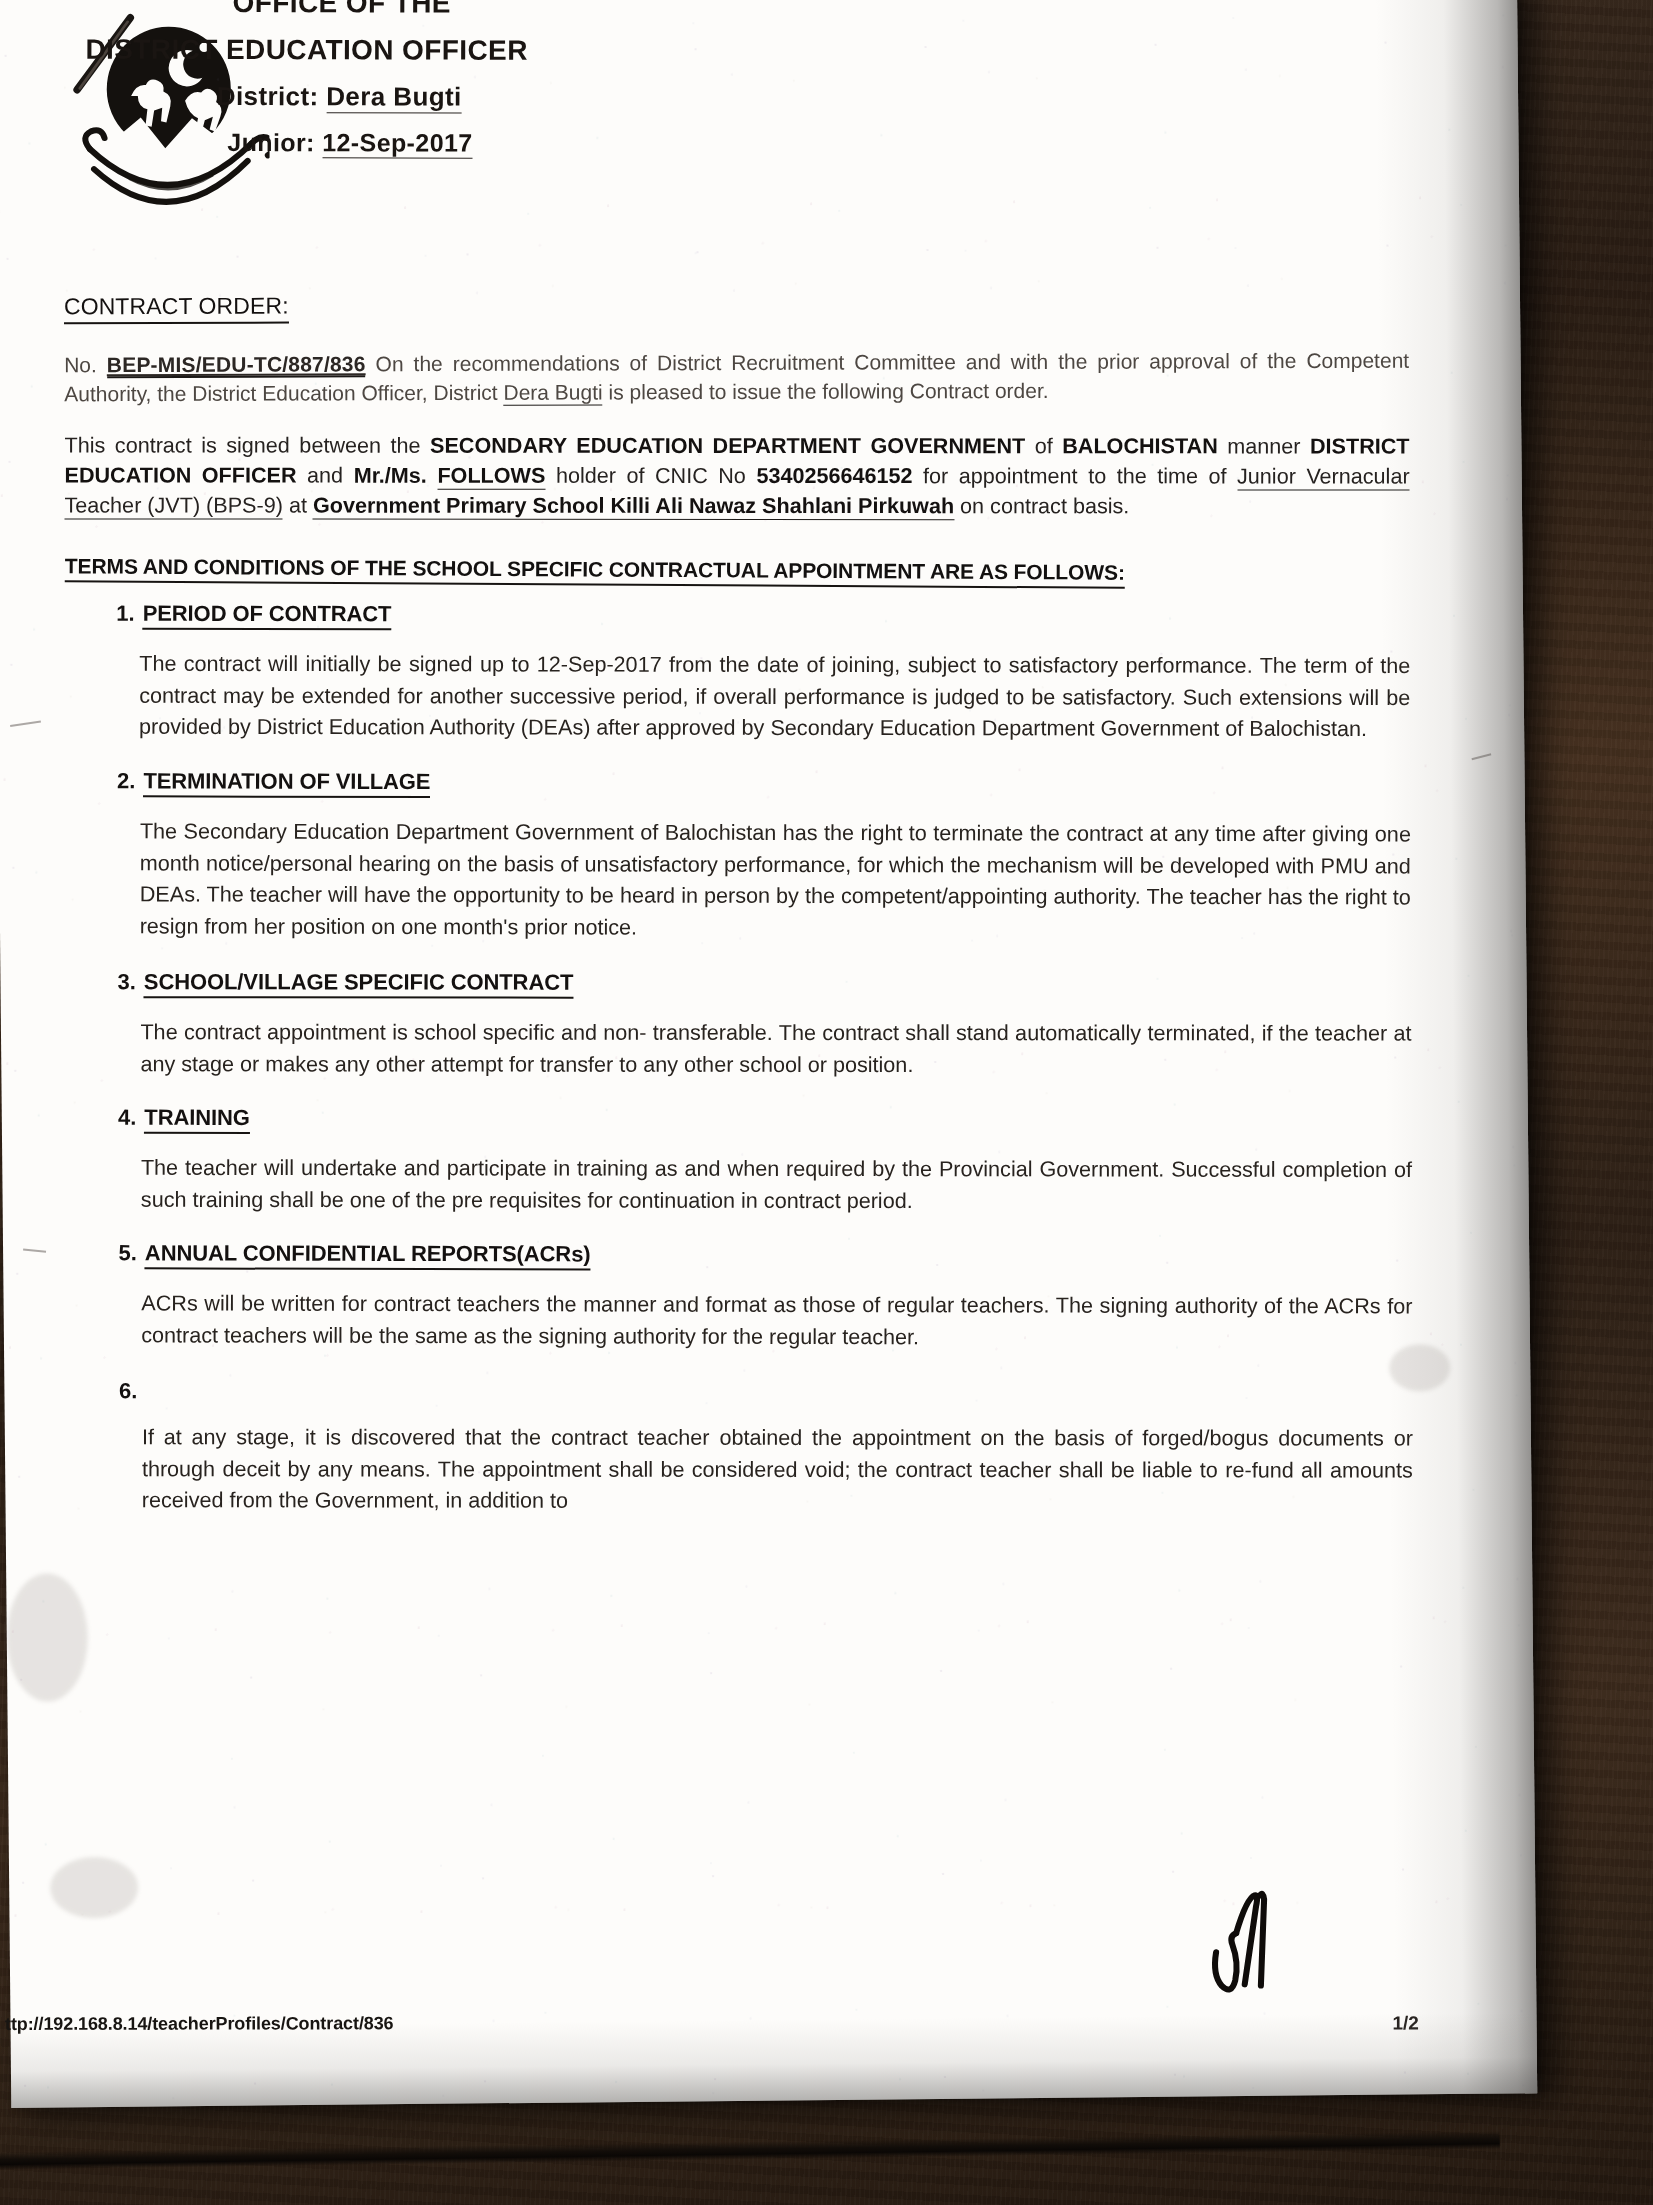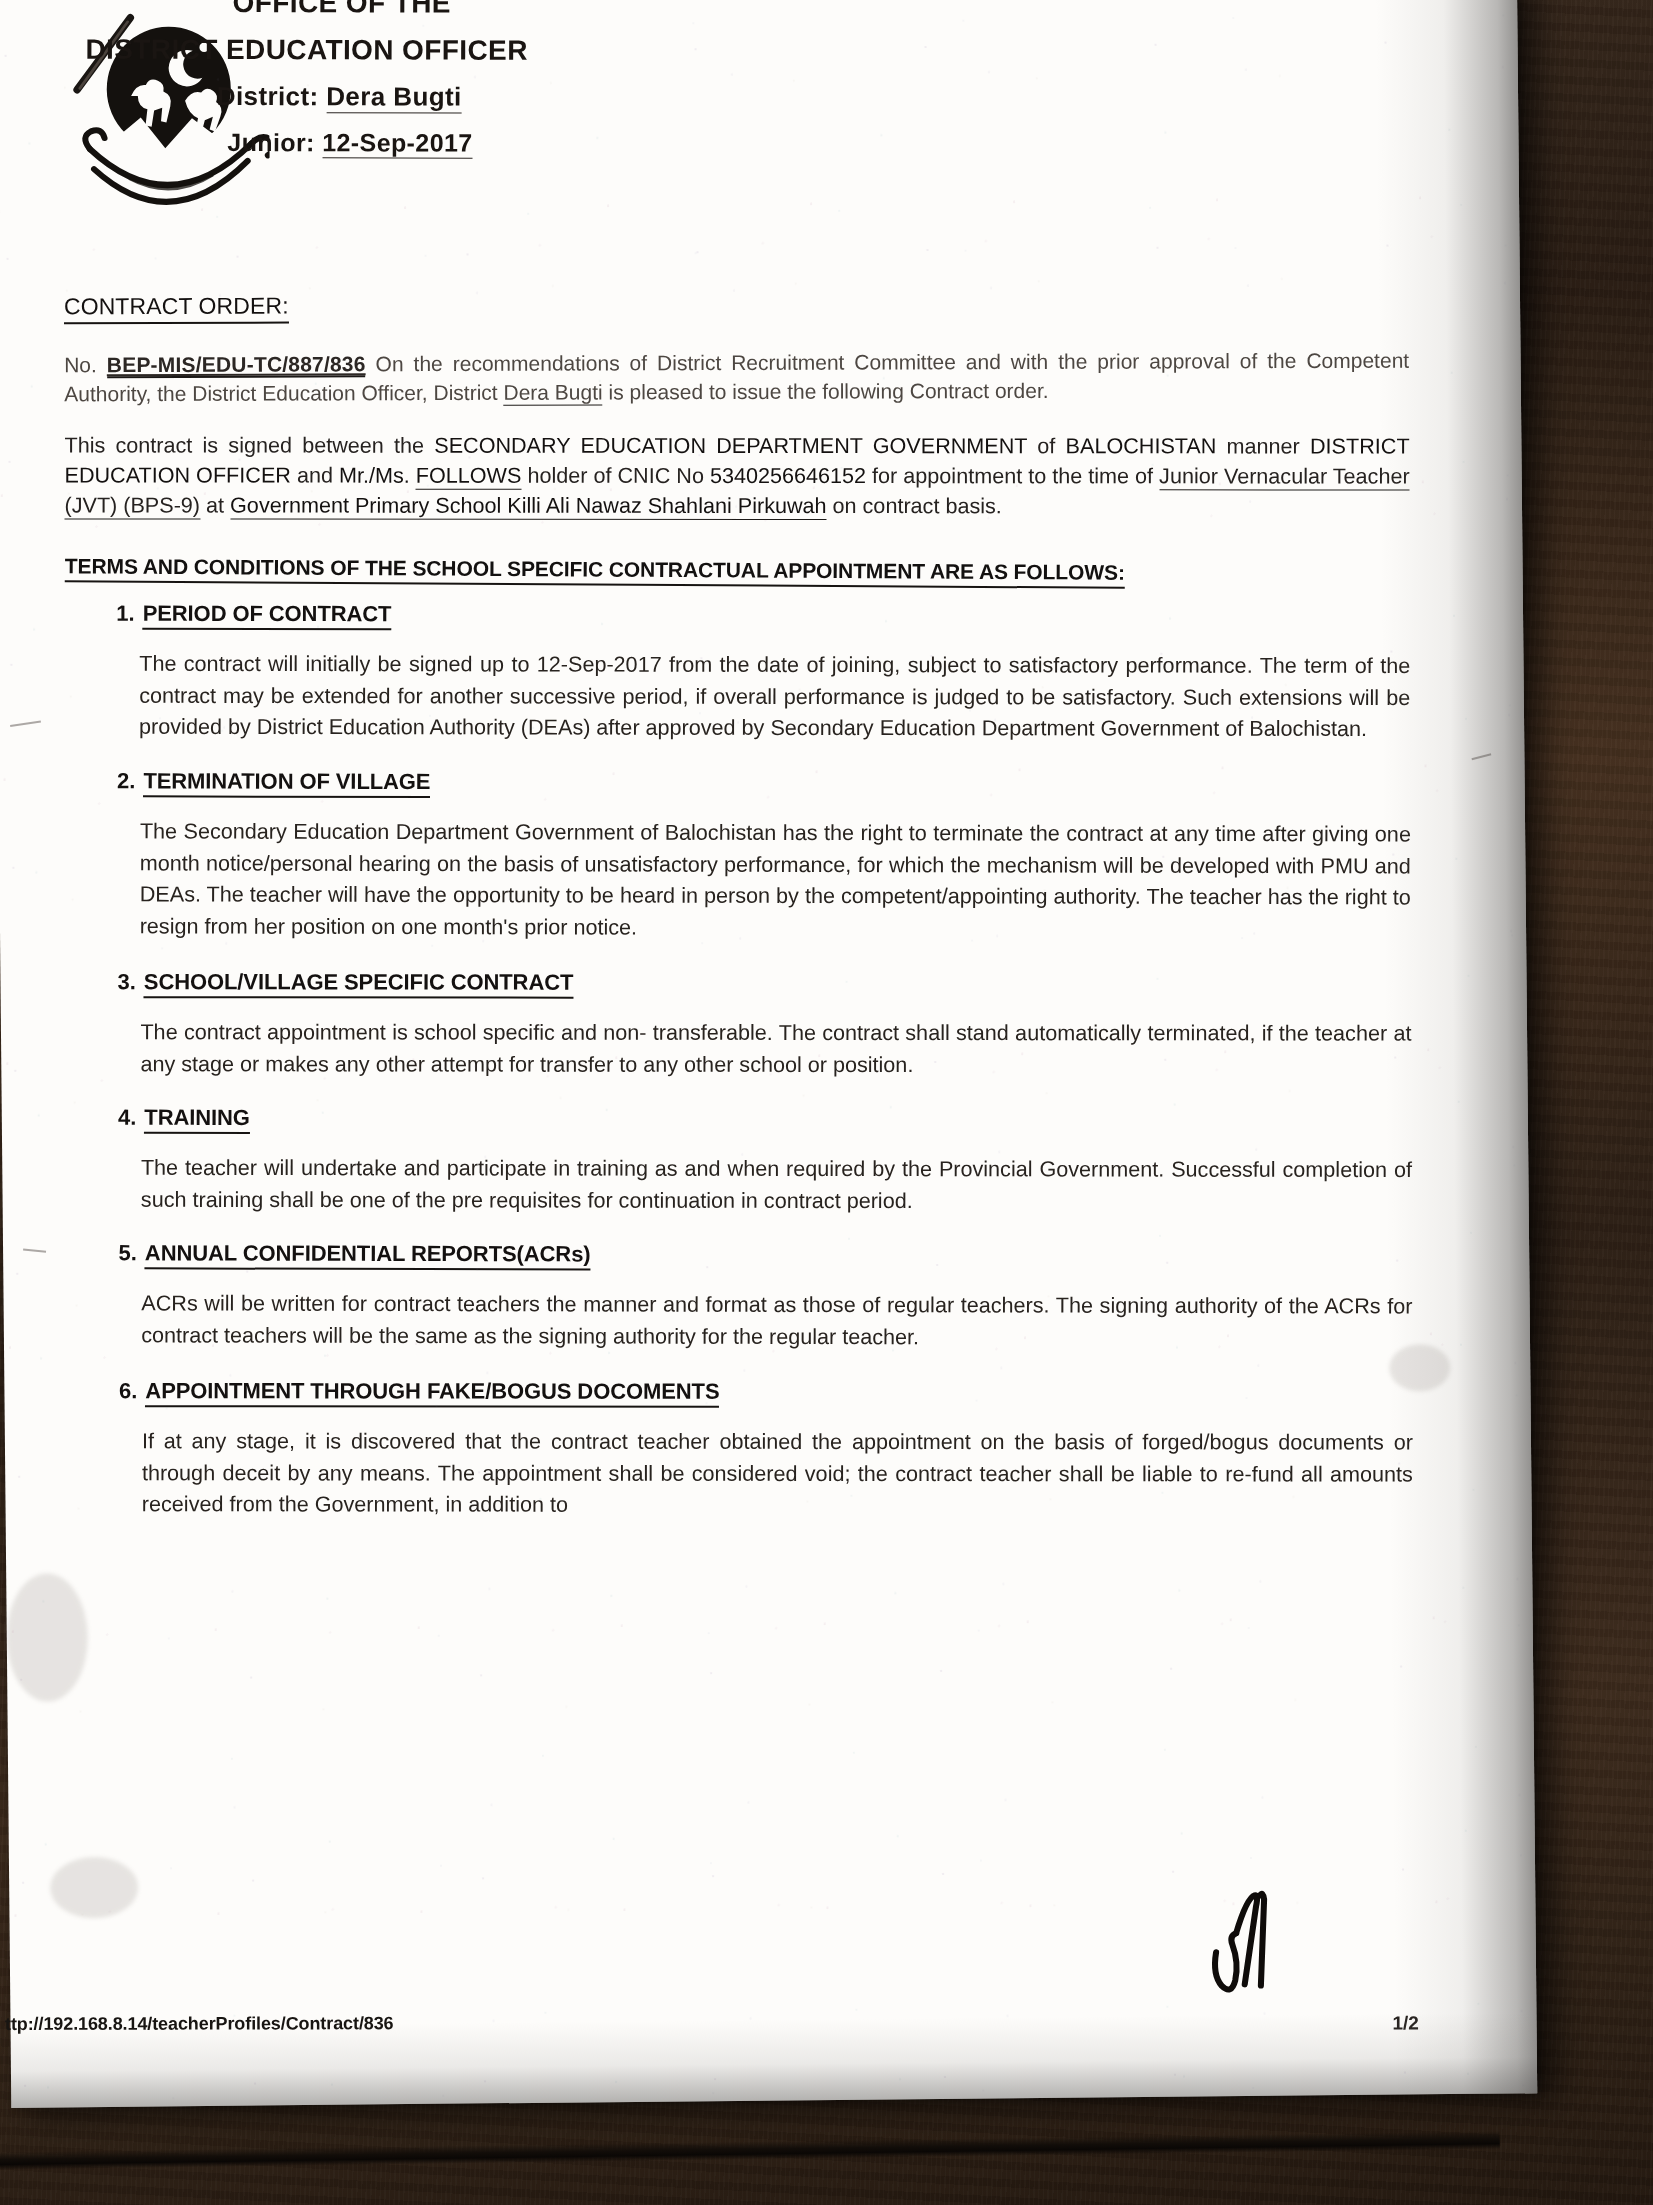--- a/index.html
+++ b/index.html
@@ -80,21 +80,21 @@
   .co-title{
     font-size:23px;font-weight:normal;color:#141110;letter-spacing:0.1px;
     border-bottom:2.4px solid #171412;display:inline-block;padding-bottom:2px;
     margin-bottom:26px;
   }
   p.para{
     font-size:21.6px;line-height:1.40;color:#262220;margin:0 0 20px 0;
     text-align:justify;
   }
   p.para.tilt1{transform:rotate(0.25deg);}
-  .b{font-weight:normal;color:#141110;}
+  .b{font-weight:bold;color:#141110;}
   .u{border-bottom:1.8px solid #1d1a18;padding-bottom:0.7px;}
   #refline{font-size:21px;line-height:1.40;color:#4d4742;text-align:justify;margin-bottom:24px;}
   #refline .refno{color:#2c2724;border-bottom:2px solid #1b1816;font-weight:600;letter-spacing:0.2px;text-decoration:underline;}
   .terms-head{
     font-size:21px;font-weight:bold;color:#131110;letter-spacing:-0.1px;
     border-bottom:2.3px solid #171412;display:inline-block;padding-bottom:2px;
     margin:10.8px 0 23px 0;
     transform:rotate(0.55deg);transform-origin:left center;
   }
   .sec{margin:0 0 12px 0;display:flex;align-items:flex-start;gap:8px;}
@@ -255,21 +255,20 @@
         <span class="num">5.</span>
         <span class="name">ANNUAL CONFIDENTIAL REPORTS(ACRs)</span>
       </div>
       <div class="sec-body">ACRs will be written for contract teachers the manner and format as those of regular teachers. The signing authority of the ACRs for contract teachers will be the same as the signing authority for the regular teacher.</div>
     </div>
 
     
     <div class="sec-wrap sk3">
       <div class="sec">
         <span class="num">6.</span>
-        <span class="name">APPOINTMENT THROUGH FAKE/BOGUS DOCOMENTS</span>
       </div>
       <div class="sec-body">If at any stage, it is discovered that the contract teacher obtained the appointment on the basis of forged/bogus documents or through deceit by any means. The appointment shall be considered void; the contract teacher shall be liable to re-fund all amounts received from the Government, in addition to</div>
     </div>
 
   </div>
 
   <div id="signature">
     <svg viewBox="0 0 230 190" width="155" height="128">
       <path d="M30 92 q-6 34 8 50 q14 14 20 -8 q6 -26 -4 -54 q-4 -12 6 -16" stroke="#0f0c0a" stroke-width="9" fill="none" stroke-linecap="round"></path>
       <path d="M60 64 q16 -52 28 -56 q6 -2 2 16 l-18 116" stroke="#0f0c0a" stroke-width="9" fill="none" stroke-linecap="round"></path>

